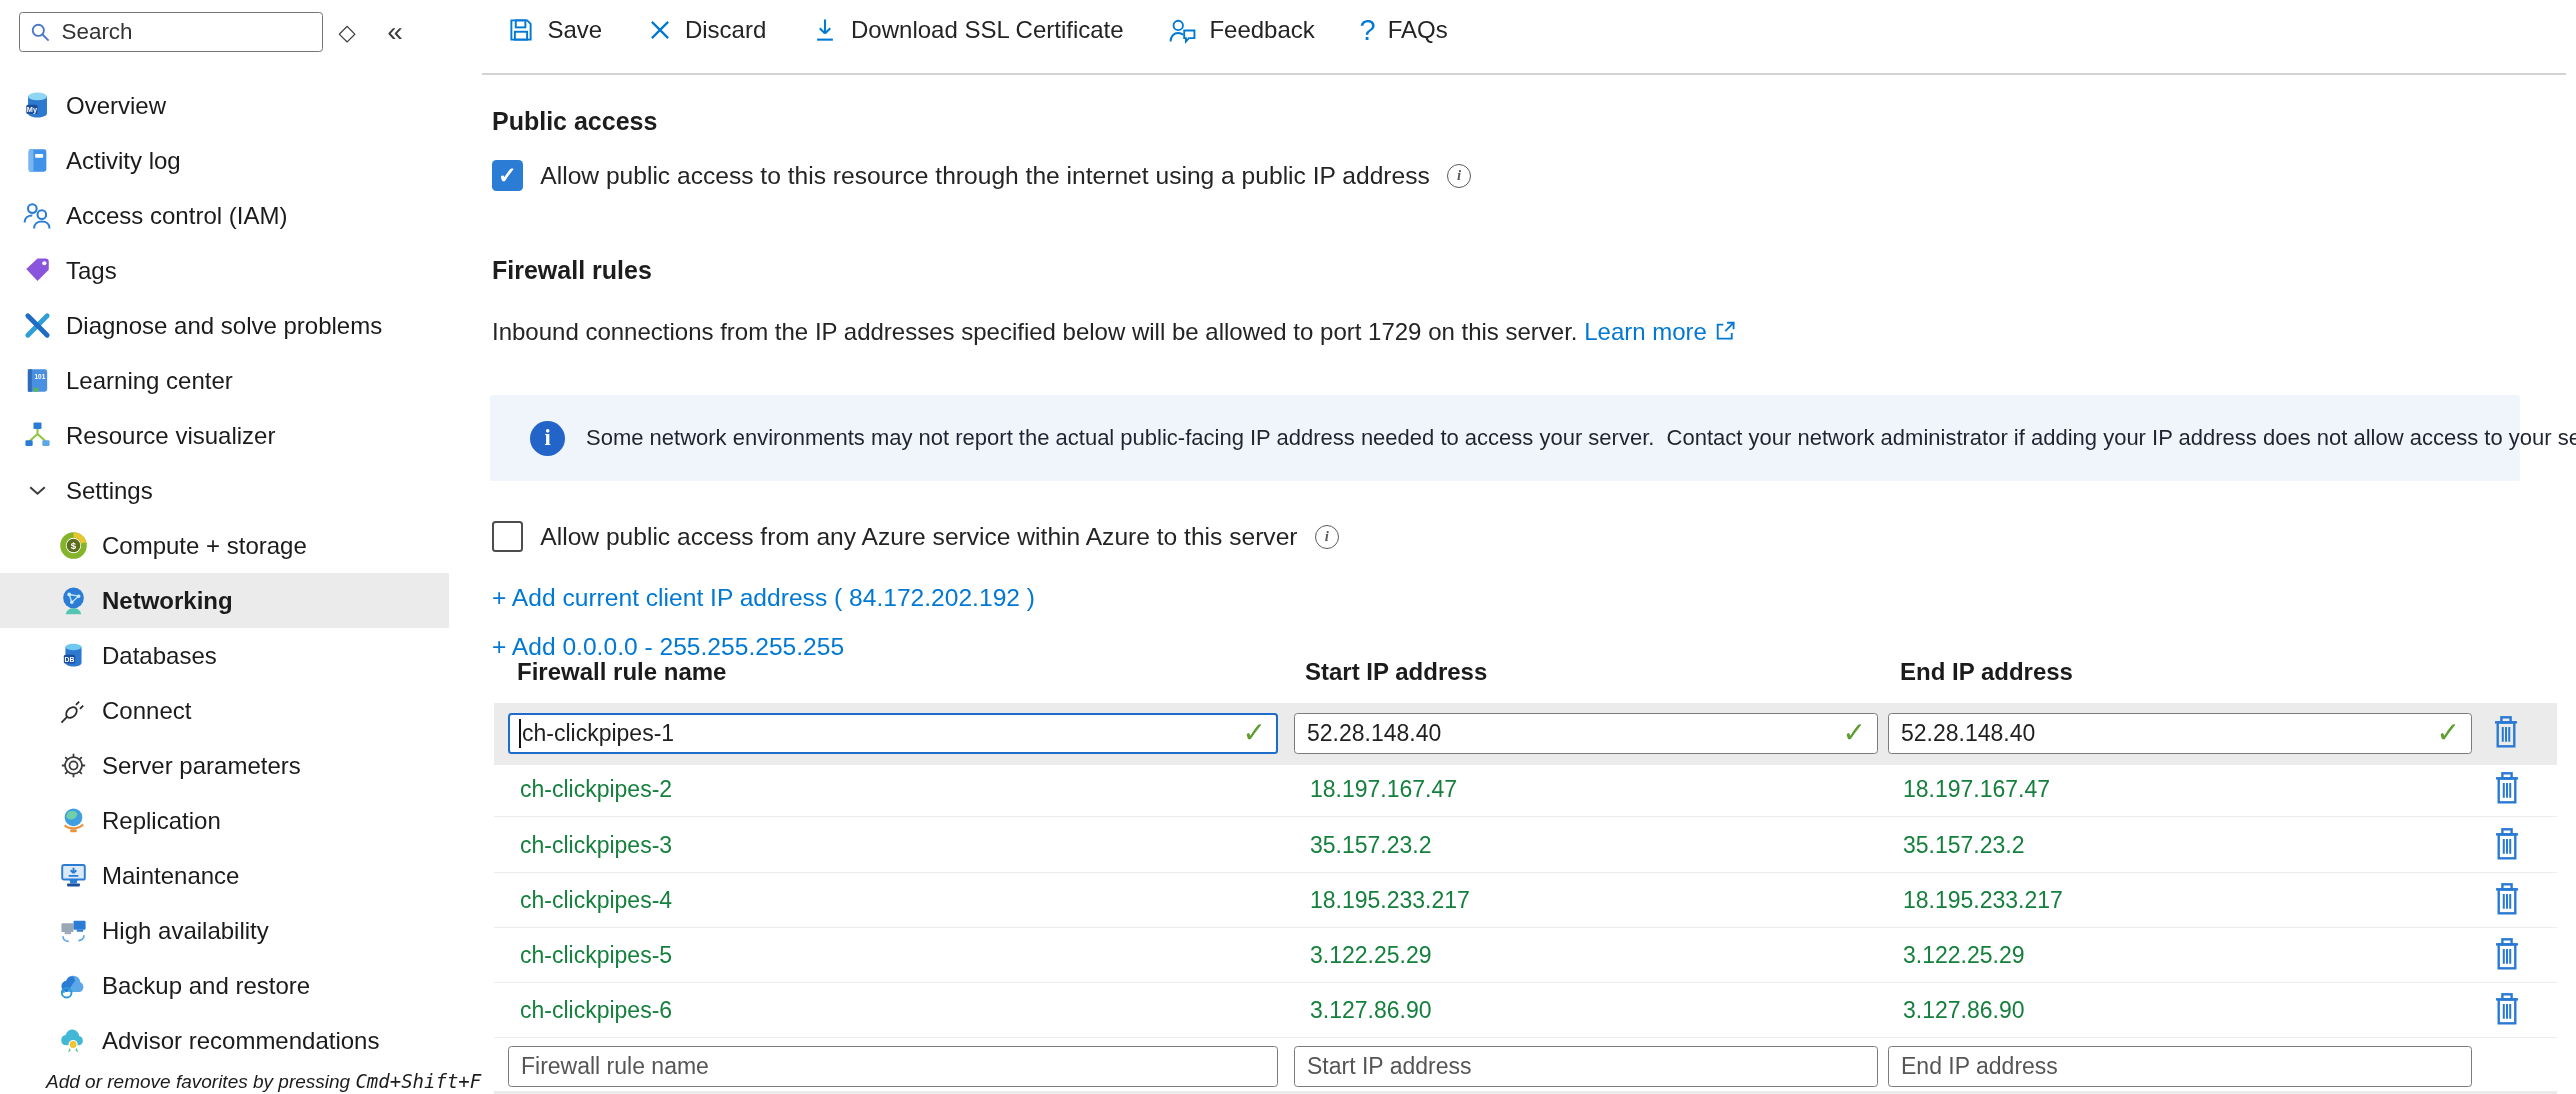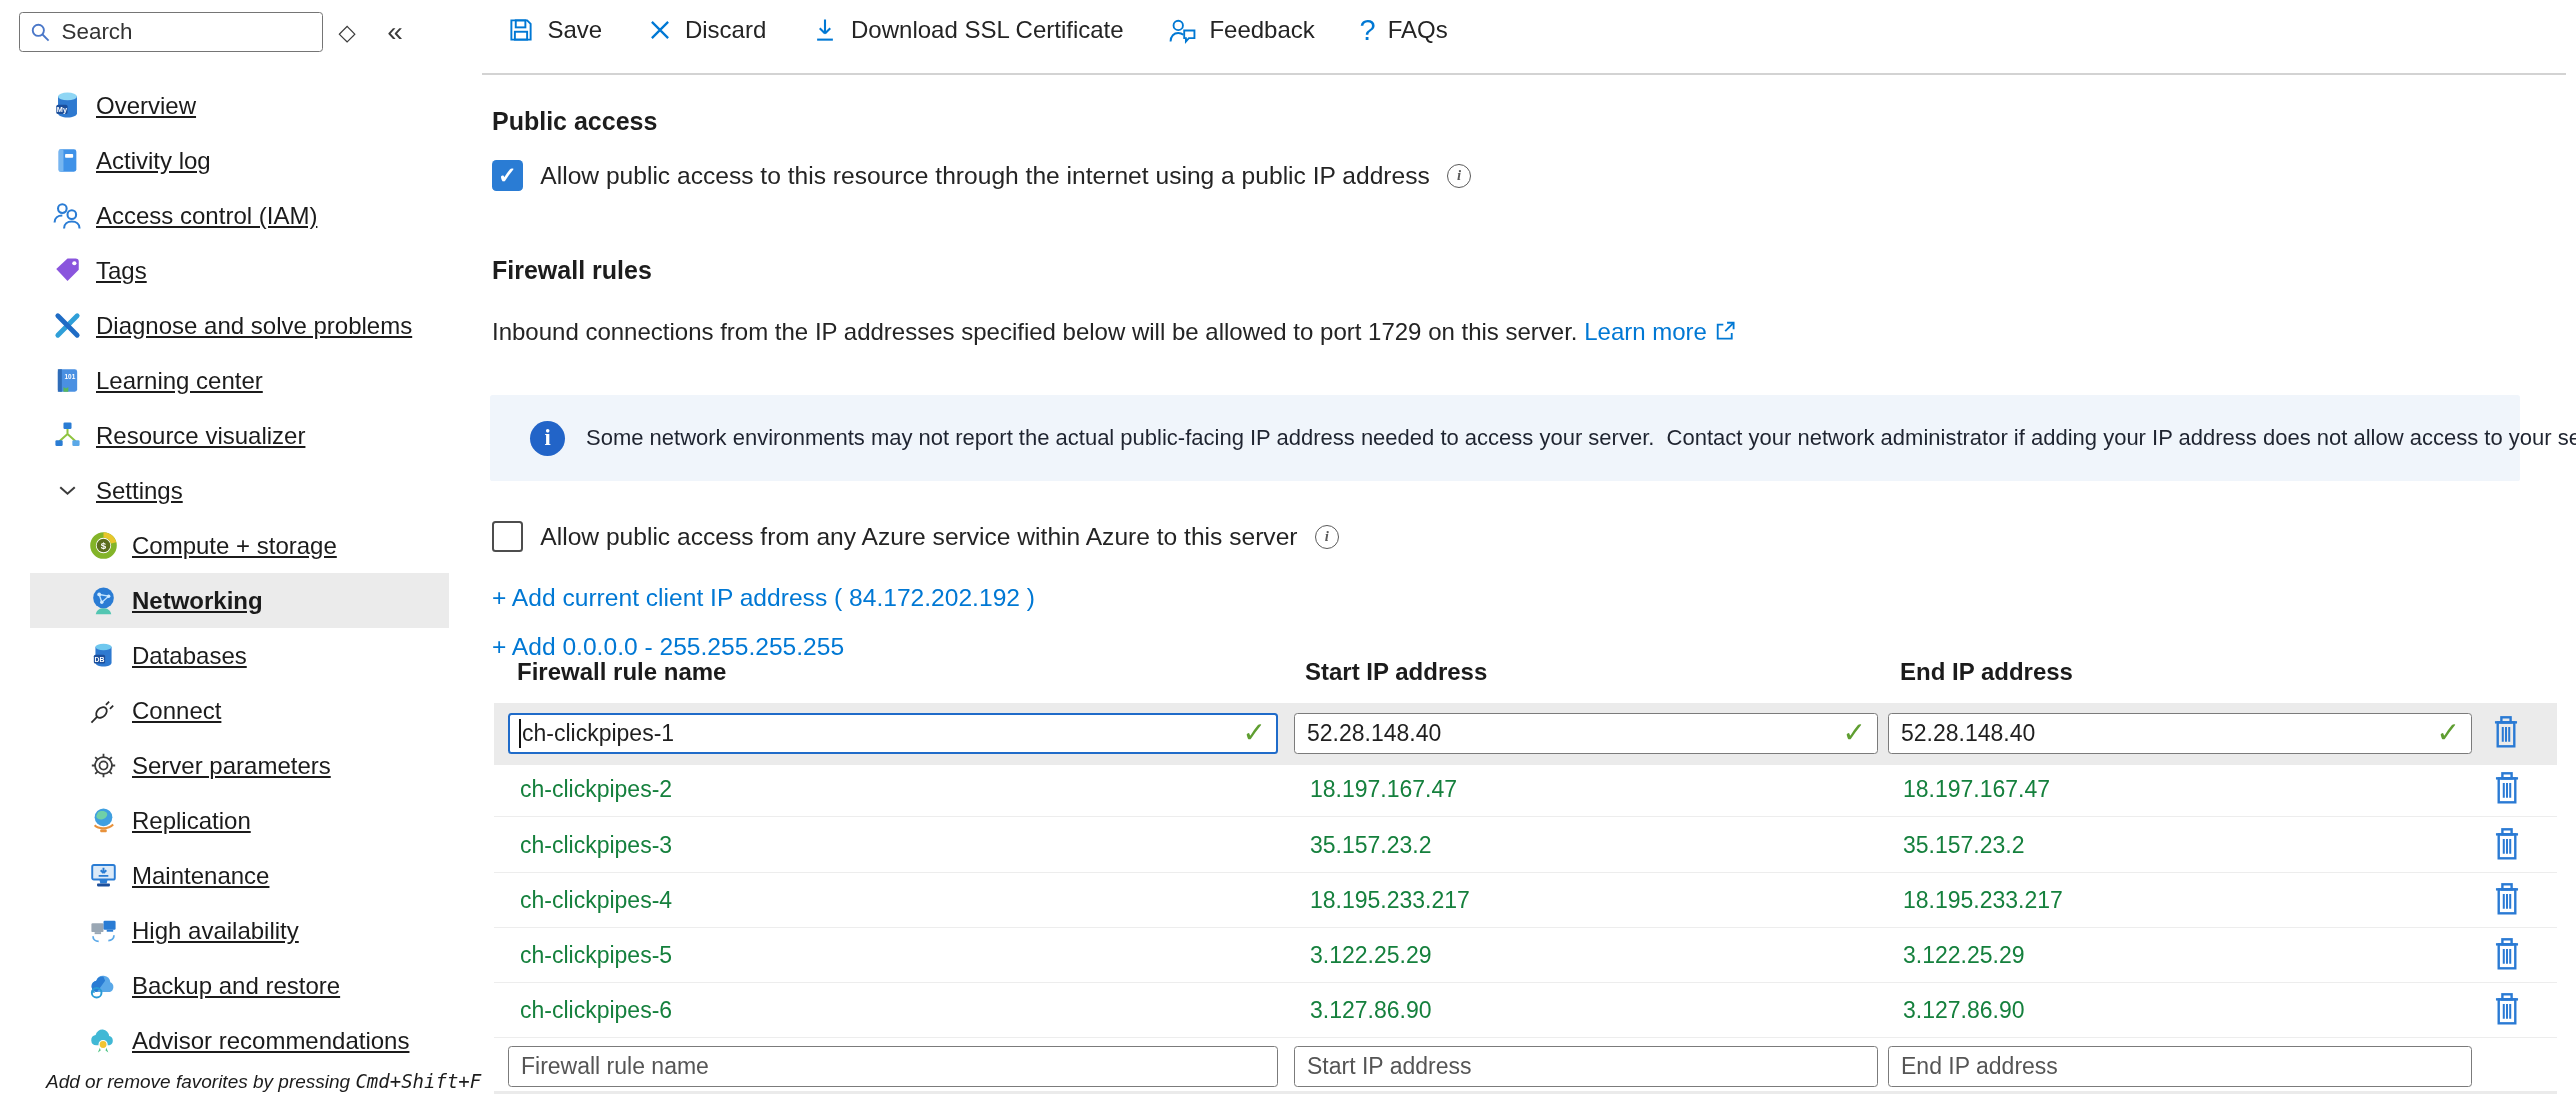--- a/index.html
+++ b/index.html
@@ -9,26 +9,26 @@
   
   .sidebar{position:absolute;left:0;top:0;width:449px;height:100%;background:#fff;}
   .search-row{position:absolute;left:19px;top:12px;display:flex;align-items:center;}
   .search-box{width:304px;height:40px;border:1.7px solid #757575;border-radius:3.5px;
               display:flex;align-items:center;padding:0 8.6px;box-sizing:border-box;background:#fff;}
   .search-box svg{flex:0 0 auto;margin-right:8.6px;}
   .search-box input{border:none;outline:none;flex:1;font:22.4px "Liberation Sans",sans-serif;color:#b91c1c;background:transparent;min-width:0;}
   .search-box input::placeholder{color:#333;opacity:1;}
   .icon-btn{width:48px;height:40px;display:flex;align-items:center;justify-content:center;
             background:none;border:none;cursor:pointer;color:#3c3c3c;}
-  .nav{position:absolute;left:0;top:78px;right:0;padding-left:30px;}
+  .nav{position:absolute;left:0;top:78px;right:0;}
   .side-item{display:flex;align-items:center;height:55px;padding-left:21px;gap:12px;cursor:pointer;}
   .side-item.sub{padding-left:57px;}
   .side-item.selected{background:#ebebeb;}
   .side-item .ic{width:33px;height:33px;display:flex;align-items:center;justify-content:center;flex:0 0 auto;}
-  .side-item .lbl{font-size:24px;color:#1b1b1b;white-space:nowrap;text-decoration:underline;}
+  .side-item .lbl{font-size:24px;color:#1b1b1b;white-space:nowrap;}
   .side-item.selected .lbl{font-weight:700;}
   .fav-hint{position:absolute;left:7px;bottom:1.7px;font-size:19px;font-style:italic;color:#1c1c1c;white-space:nowrap;margin-left:39px;}
   .fav-hint .keys{font-family:"DejaVu Sans Mono",monospace;}
 
   
   .content{position:absolute;left:449px;top:0;right:0;bottom:0;}
   .toolbar{position:absolute;left:36px;top:0;height:60px;display:flex;align-items:center;}
   .tb-btn{display:flex;align-items:center;gap:12px;padding:0 22.4px;background:none;border:none;
           font:24px "Liberation Sans",sans-serif;color:#242424;cursor:pointer;}
   .tb-divider{position:absolute;left:33px;right:10.4px;top:73px;height:1.7px;background:#d3d3d3;}

